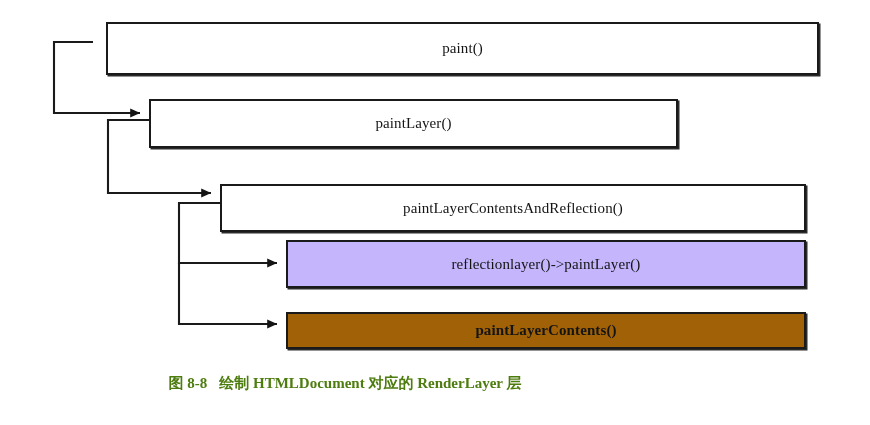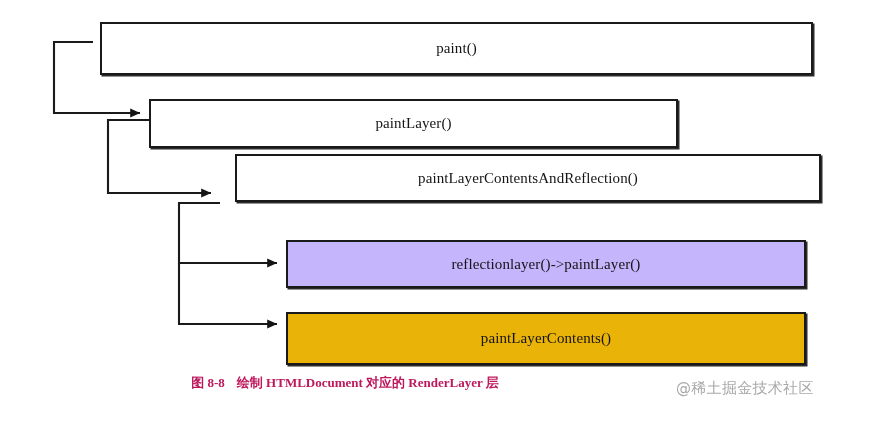--- a/index.html
+++ b/index.html
@@ -40,23 +40,23 @@
     white-space: nowrap;
     line-height: 1;
   }
   #caption {
     position: absolute;
     left: 0;
     top: 374px;
     width: 690px;
     text-align: center;
     font-family: "Liberation Serif", "DejaVu Serif", serif;
-    font-size: 13px;
+    font-size: 15px;
     font-weight: 700;
-    color: #be185d;
+    color: #4d7c0f;
     white-space: nowrap;
   }
   #caption .cap-seg { margin: 0 2px; }
   #caption .cap-num { margin-right: 10px; }
   #watermark {
     position: absolute;
     left: 676px;
     top: 379px;
     font-family: "DejaVu Sans", "Liberation Sans", sans-serif;
     font-size: 15px;
@@ -77,39 +77,38 @@
       </marker>
     </defs>
     <g id="edge-group" fill="none" stroke="#1a1a1a" stroke-width="2.1" stroke-linejoin="miter" stroke-linecap="butt">
       <polyline marker-end="url(#arrowhead)" points="93,42 54,42 54,113 140,113"></polyline>
       <polyline marker-end="url(#arrowhead)" points="149,120 108,120 108,193 211,193"></polyline>
       <polyline marker-end="url(#arrowhead)" points="220,203 179,203 179,263 277,263"></polyline>
       <polyline marker-end="url(#arrowhead)" points="179,263 179,324 277,324"></polyline>
     </g>
   </svg>
 
-  <div class="node-box" style="left: 100px; top: 22px; width: 713px; height: 53px; border-color: rgb(26, 26, 26); background: rgb(255, 255, 255);">
+  <div class="node-box" style="left: 106px; top: 22px; width: 713px; height: 53px; border-color: rgb(26, 26, 26); background: rgb(255, 255, 255);">
     <span class="node-label" style="color: rgb(20, 20, 20);">paint()</span>
   </div>
 
   <div class="node-box" style="left: 149px; top: 99px; width: 529px; height: 49px; border-color: rgb(26, 26, 26); background: rgb(255, 255, 255);">
     <span class="node-label" style="color: rgb(20, 20, 20);">paintLayer()</span>
   </div>
 
-  <div class="node-box" style="left: 220px; top: 154px; width: 586px; height: 48px; border-color: rgb(26, 26, 26); background: rgb(255, 255, 255); margin-left: 15px;">
+  <div class="node-box" style="left: 220px; top: 184px; width: 586px; height: 48px; border-color: rgb(26, 26, 26); background: rgb(255, 255, 255);">
     <span class="node-label" style="color: rgb(20, 20, 20);">paintLayerContentsAndReflection()</span>
   </div>
 
   <div class="node-box" style="left: 286px; top: 240px; width: 520px; height: 48px; border-color: rgb(26, 26, 26); background: #c4b5fd;">
     <span class="node-label" style="color: rgb(20, 20, 20);">reflectionlayer()-&gt;paintLayer()</span>
   </div>
 
-  <div class="node-box" style="left: 286px; top: 312px; width: 520px; height: 53px; border-color: rgb(26, 26, 26); background: #eab308;">
+  <div class="node-box" style="left: 286px; top: 312px; width: 520px; height: 37px; border-color: rgb(26, 26, 26); background: #a16207; font-weight: bold;">
     <span class="node-label" style="color: rgb(20, 20, 20);">paintLayerContents()</span>
   </div>
 
   <div id="caption">
     <span class="cap-seg cap-num">图 8-8</span><span class="cap-seg">绘制 HTMLDocument 对应的 RenderLayer 层</span>
   </div>
 
-  <div id="watermark" style="color: rgb(169, 169, 169);">@稀土掘金技术社区</div>
 
 </div>
 
 </body></html>

